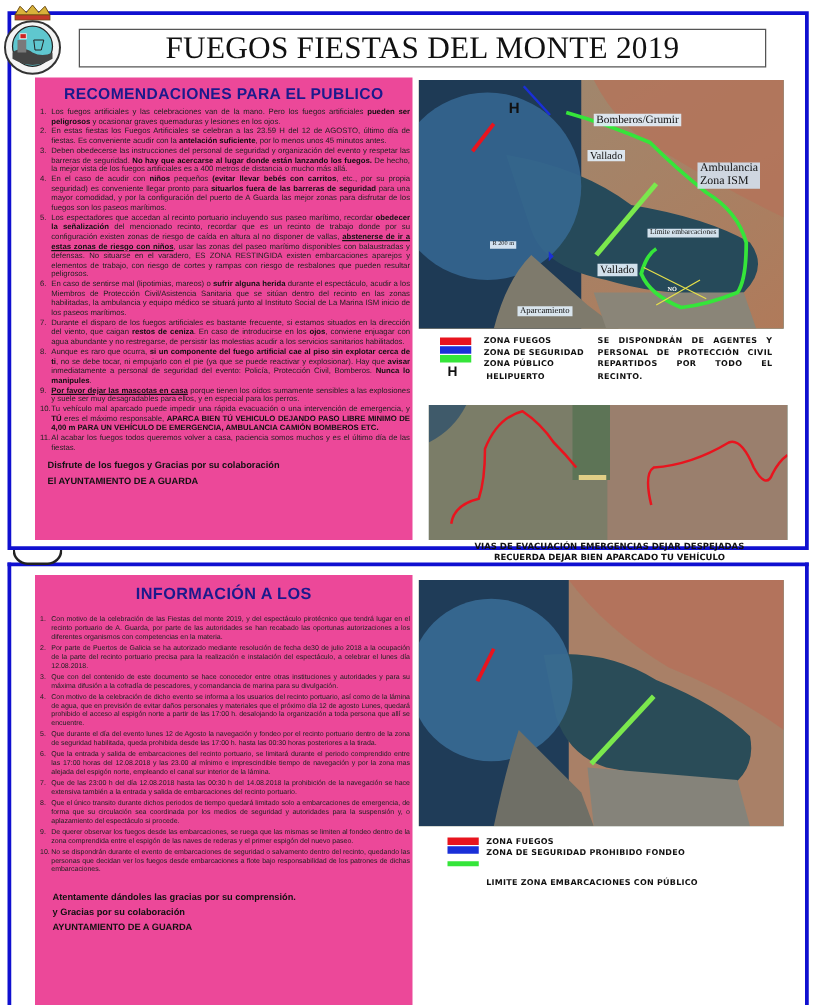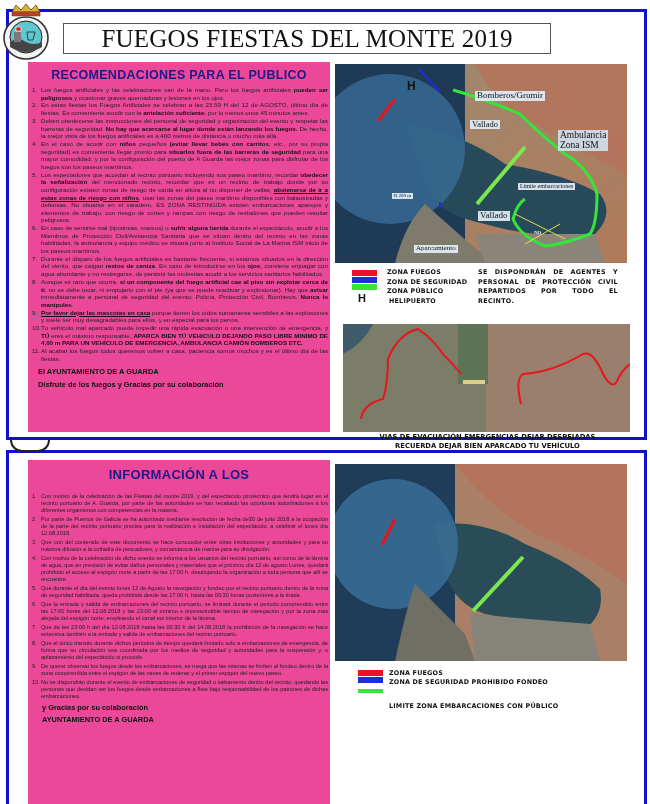--- a/index.html
+++ b/index.html
@@ -6,21 +6,21 @@
   html, body { width: 650px; height: 804px; background: #ffffff; overflow: hidden; }
   body { position: relative; font-family: "Liberation Sans", sans-serif; color: #222; }
 
   .frame { position: absolute; border: 3px solid #1010d0; }
   .frame-top { left: 6px; top: 9px; width: 641px; height: 431px; border-left: 3px solid #1010d0; }
   .frame-bottom { left: 6px; top: 450px; width: 641px; height: 354px; border-bottom: none; }
 
   .crest { position: absolute; width: 52px; height: 60px; left: 0; top: 2px; }
   .crest2 { position: absolute; left: 10px; top: 440px; width: 40px; height: 12px; background: #fff; border: 2px solid #222; border-top: none; border-radius: 0 0 14px 14px; }
 
-  .title-box { position: absolute; left: 63px; top: 23px; width: 488px; height: 31px; border: 1px solid #555; background: #fff; text-align: center; }
+  .title-box { position: absolute; left: 63px; top: 23px; width: 550px; height: 31px; border: 1px solid #555; background: #fff; text-align: center; }
   .title-box span { font-family: "Liberation Serif", serif; font-size: 25px; line-height: 29px; color: #111; letter-spacing: 0.2px; }
 
   .text-col { position: absolute; background: #ec4899; }
   .col1 { left: 28px; top: 62px; width: 302px; height: 370px; }
   .col2 { left: 28px; top: 460px; width: 302px; height: 344px; }
 
   h2.sec { color: #1a1a8c; font-weight: bold; text-align: center; letter-spacing: 0.3px; }
   .col1 h2.sec { font-size: 12.5px; margin: 6px 0 4px 0; }
   .col2 h2.sec { font-size: 13px; line-height: 17px; margin: 6px 0 10px 0; }
 
@@ -121,22 +121,22 @@
       </li>
       <li>
         <span class="num">10.</span>
         <span class="txt">Tu vehículo mal aparcado puede impedir una rápida evacuación o una intervención de emergencia, y <b>TÚ</b> eres el máximo responsable, <b>APARCA BIEN TÚ VEHICULO DEJANDO PASO LIBRE MINIMO DE 4,00 m PARA UN VEHÍCULO DE EMERGENCIA, AMBULANCIA CAMIÓN BOMBEROS ETC.</b></span>
       </li>
       <li>
         <span class="num">11.</span>
         <span class="txt">Al acabar los fuegos todos queremos volver a casa, paciencia somos muchos y es el último día de las fiestas.</span>
       </li>
     </ol>
+  <div class="closing">Disfrute de los fuegos y Gracias por su colaboración</div>
   <div class="closing">El AYUNTAMIENTO DE A GUARDA</div>
-  <div class="closing">Disfrute de los fuegos y Gracias por su colaboración</div>
 </div>
 
 <div class="map map1">
   <svg width="292" height="199" viewBox="0 0 292 199">
     <defs>
       <linearGradient id="land1" x1="0" y1="0" x2="1" y2="1">
         <stop offset="0" stop-color="#9c8a72"></stop>
           <stop offset="1" stop-color="#b07a5a"></stop>
       </linearGradient>
     </defs>
@@ -236,20 +236,21 @@
       </li>
       <li>
         <span class="num">9.</span>
         <span class="txt">De querer observar los fuegos desde las embarcaciones, se ruega que las mismas se limiten al fondeo dentro de la zona comprendida entre el espigón de las naves de rederas y el primer espigón del nuevo paseo.</span>
       </li>
       <li>
         <span class="num">10.</span>
         <span class="txt">No se dispondrán durante el evento de embarcaciones de seguridad o salvamento dentro del recinto, quedando las personas que decidan ver los fuegos desde embarcaciones a flote bajo responsabilidad de los patrones de dichas embarcaciones.</span>
       </li>
     </ol>
+  <div class="closing first">Atentamente dándoles las gracias por su comprensión.</div>
   <div class="closing"> y Gracias por su colaboración</div>
   <div class="closing"> AYUNTAMIENTO  DE A GUARDA</div>
 </div>
 
 <div class="map map3">
   <svg width="292" height="197" viewBox="0 0 292 197">
     <rect width="292" height="197" fill="#a98067"></rect>
     <rect x="0" y="0" width="120" height="197" fill="#1f3c58"></rect>
     <path d="M100 60 Q150 55 190 80 Q240 100 265 125 Q270 150 250 165 Q200 160 150 150 Q120 140 110 110 Z" fill="#2a4c58"></path>
     <circle cx="58" cy="80" r="65" fill="#3e74a0" opacity="0.75"></circle>

